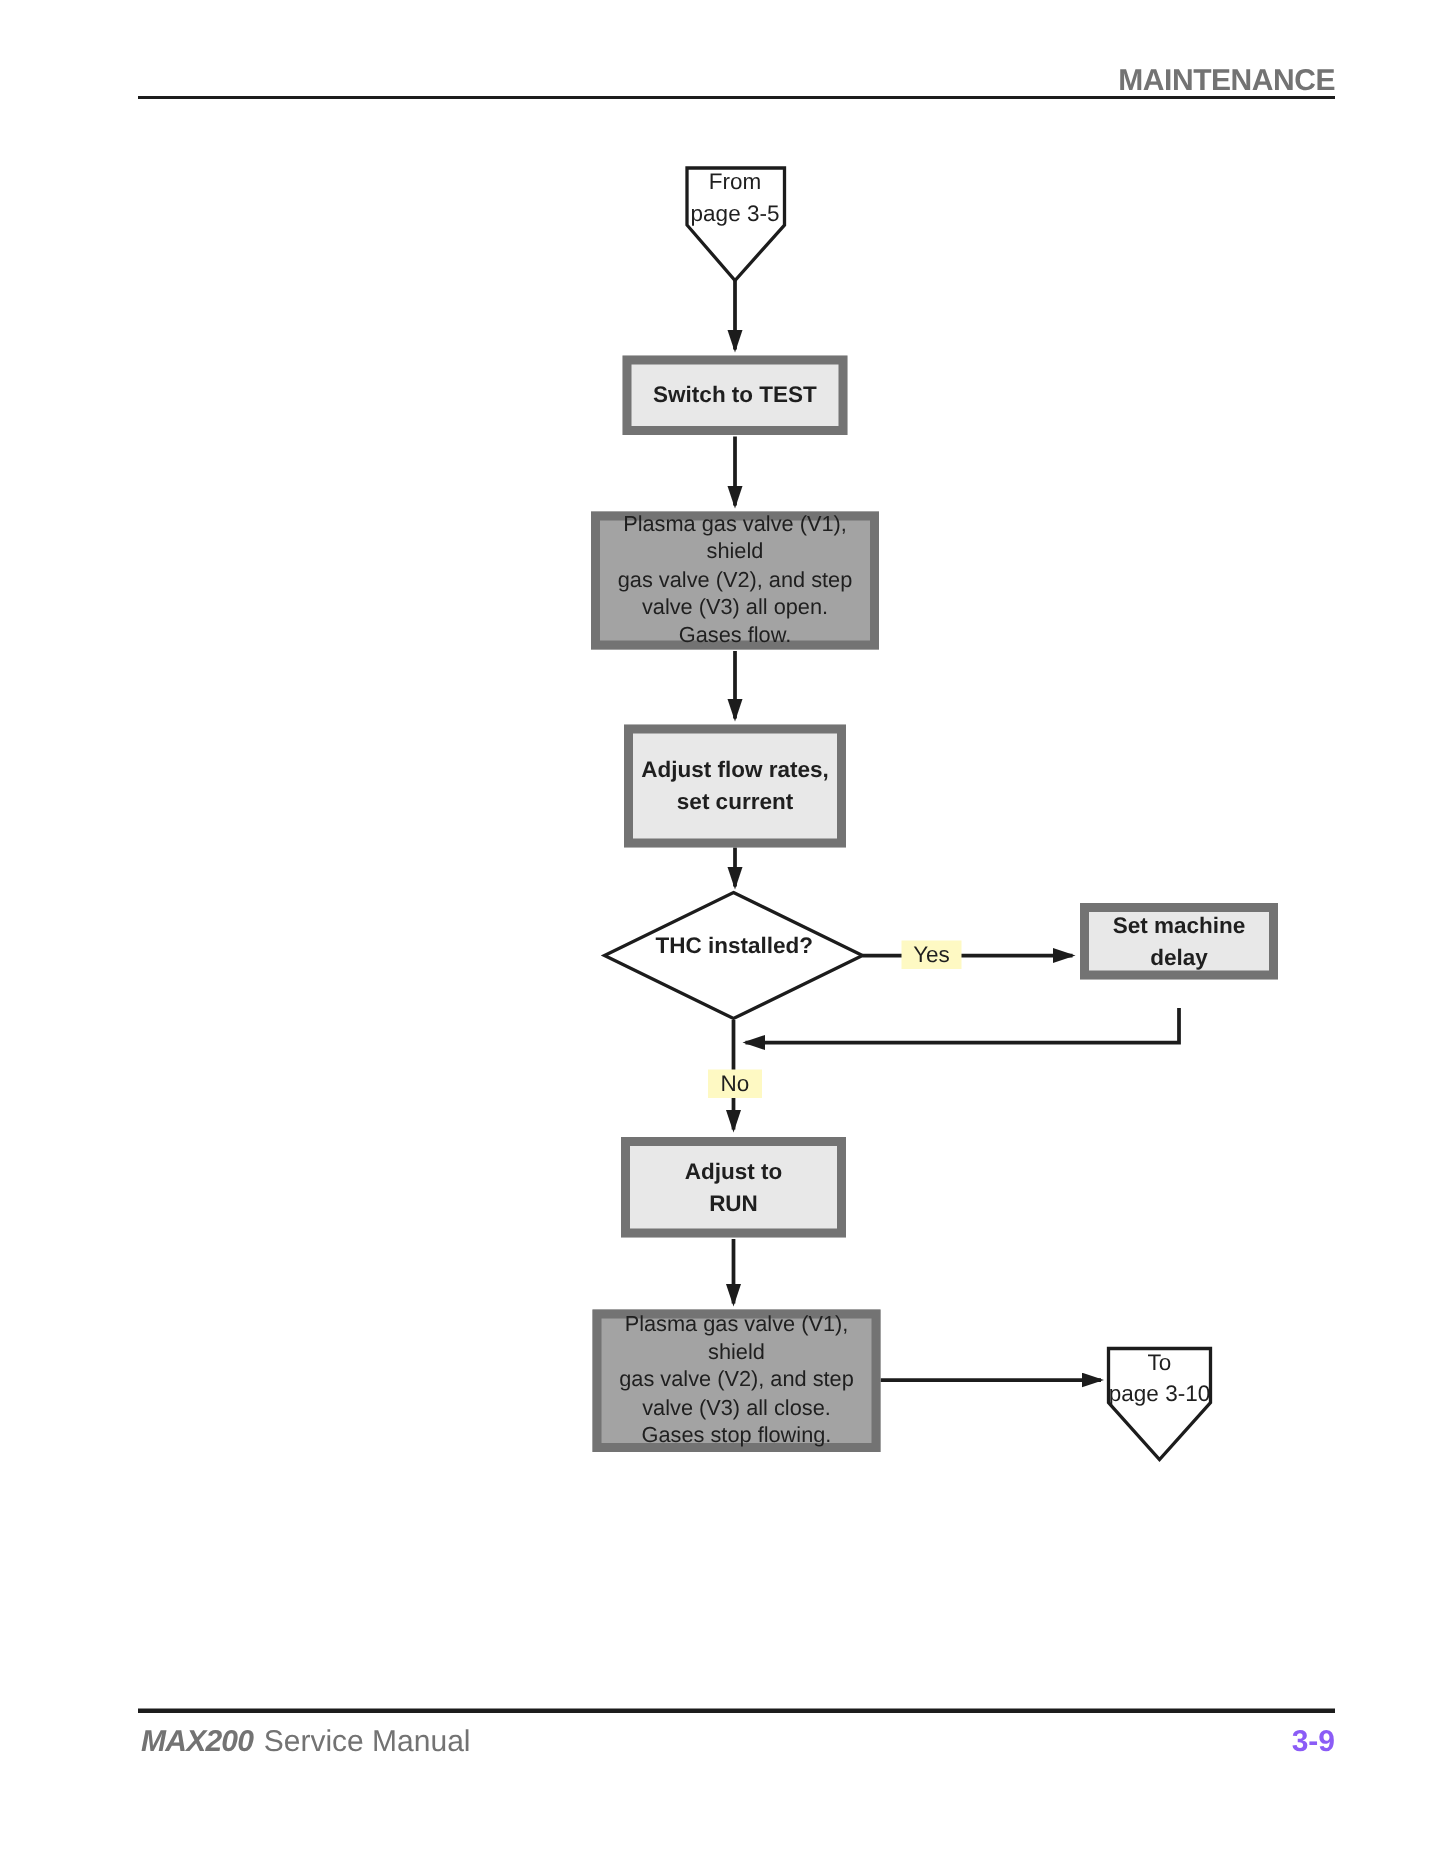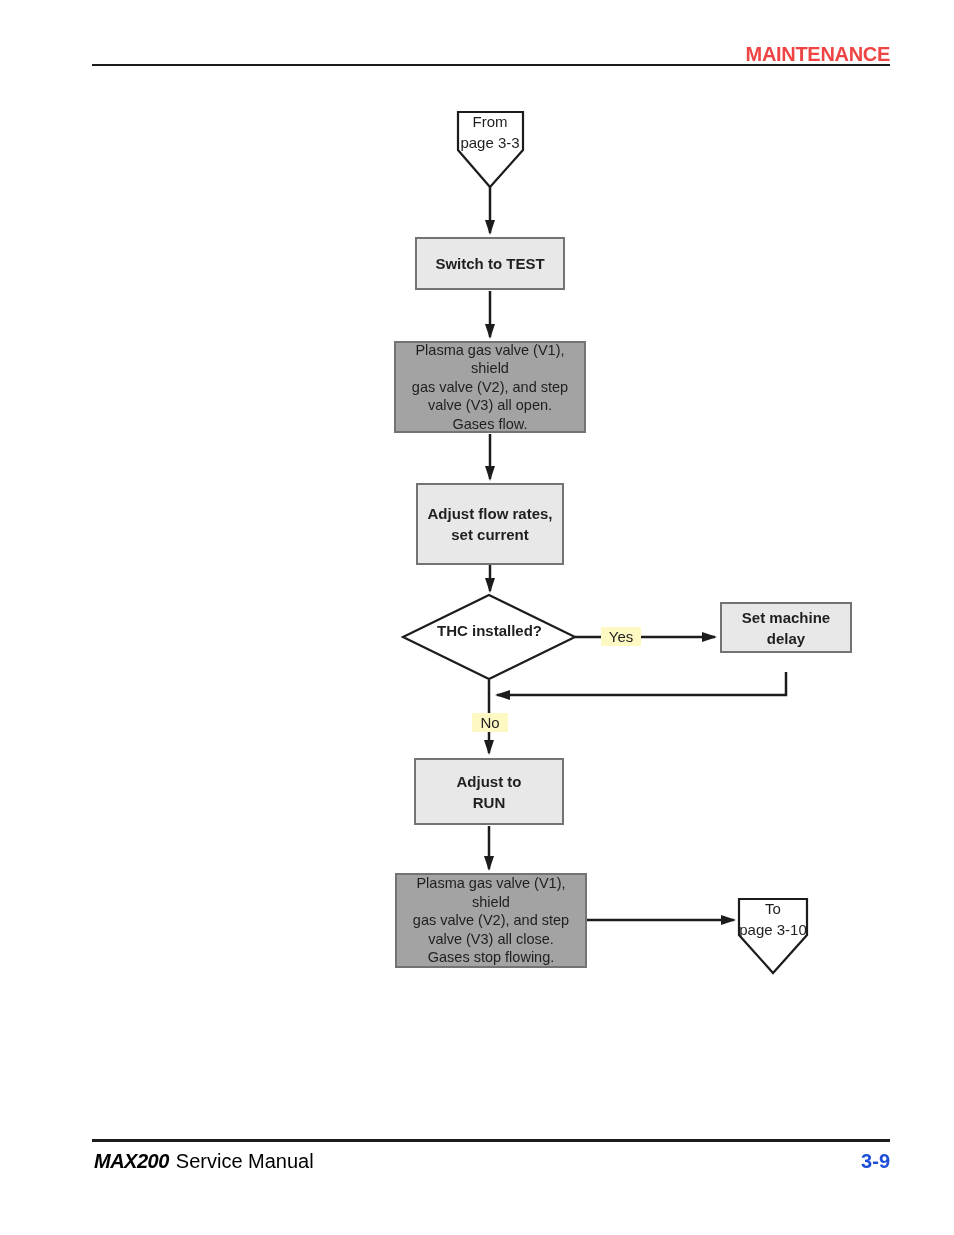--- a/index.html
+++ b/index.html
@@ -12,51 +12,51 @@
     color: #1f1f1f;
     overflow: hidden;
   }
 
   
   .header-title {
     position: absolute;
     top: 43px; right: 64px;
     font-size: 20px; font-weight: 700;
     letter-spacing: -0.3px;
-    color: #ef4444;
+    color: #737373;
   }
   .rule { position: absolute; background: #1c1c1c; }
   .rule-header { left: 92px; top: 64px; width: 798px; height: 2px; }
   .rule-footer { left: 92px; top: 1139px; width: 798px; height: 3px; }
   .footer-left {
     position: absolute; left: 94px; top: 1150px;
-    font-size: 20px; color: #000000; white-space: nowrap;
+    font-size: 20px; color: #737373; white-space: nowrap;
   }
   .footer-brand { font-weight: 700; font-style: italic; letter-spacing: -0.5px; }
   .footer-manual { margin-left: 7px; }
   .footer-page {
     position: absolute; right: 64px; top: 1150px;
-    font-size: 20px; font-weight: 700; color: #1d4ed8;
+    font-size: 20px; font-weight: 700; color: #8b5cf6;
   }
 
   
   .connectors { position: absolute; left: 0; top: 0; z-index: 1; }
   .connectors line, .connectors polyline {
     stroke: #1c1c1c; stroke-width: 2.5; fill: none;
   }
   .connectors polygon.shape {
     fill: #ffffff; stroke: #1c1c1c; stroke-width: 2.2;
   }
   .connectors #arrowhead path { fill: #1c1c1c; }
 
   
   .box {
     position: absolute; z-index: 2;
     box-sizing: border-box;
-    border: 2px solid #737373;
+    border: 6px solid #737373;
     display: flex; align-items: center; justify-content: center;
     text-align: center;
     white-space: pre-line;
     font-size: 14.5px;
     line-height: 1.28;
   }
   .box.shaded { background: #e8e8e8; font-weight: 700; font-size: 15px; line-height: 1.4; }
   .box.plain  { background: #a3a3a3; }
 
   .shape-label {
@@ -102,21 +102,21 @@
     <line x1="490" y1="434" x2="490" y2="479" marker-end="url(#arrowhead)"></line>
     <line x1="490" y1="549" x2="490" y2="591" marker-end="url(#arrowhead)"></line>
     <line x1="575" y1="637" x2="715" y2="637" marker-end="url(#arrowhead)"></line>
     <polyline points="786,672 786,695 497,695" marker-end="url(#arrowhead)"></polyline>
     <line x1="489" y1="680" x2="489" y2="753" marker-end="url(#arrowhead)"></line>
     <line x1="489" y1="826" x2="489" y2="869" marker-end="url(#arrowhead)"></line>
     <line x1="587" y1="920" x2="734" y2="920" marker-end="url(#arrowhead)"></line>
   </svg>
 
   <div class="shape-label" style="left:450px; top:112px; width:80px; height:42px;">From
-page 3-3</div>
+page 3-5</div>
   <div class="shape-label" style="left:736px; top:899px; width:74px; height:42px;">To
 page 3-10</div>
 
   <div class="box shaded" style="left:415px; top:237px; width:150px; height:53px;">Switch to TEST</div>
 
   <div class="box plain" style="left:394px; top:341px; width:192px; height:92px;">Plasma gas valve (V1), shield
 gas valve (V2), and step
 valve (V3) all open.
 Gases flow.</div>
 

